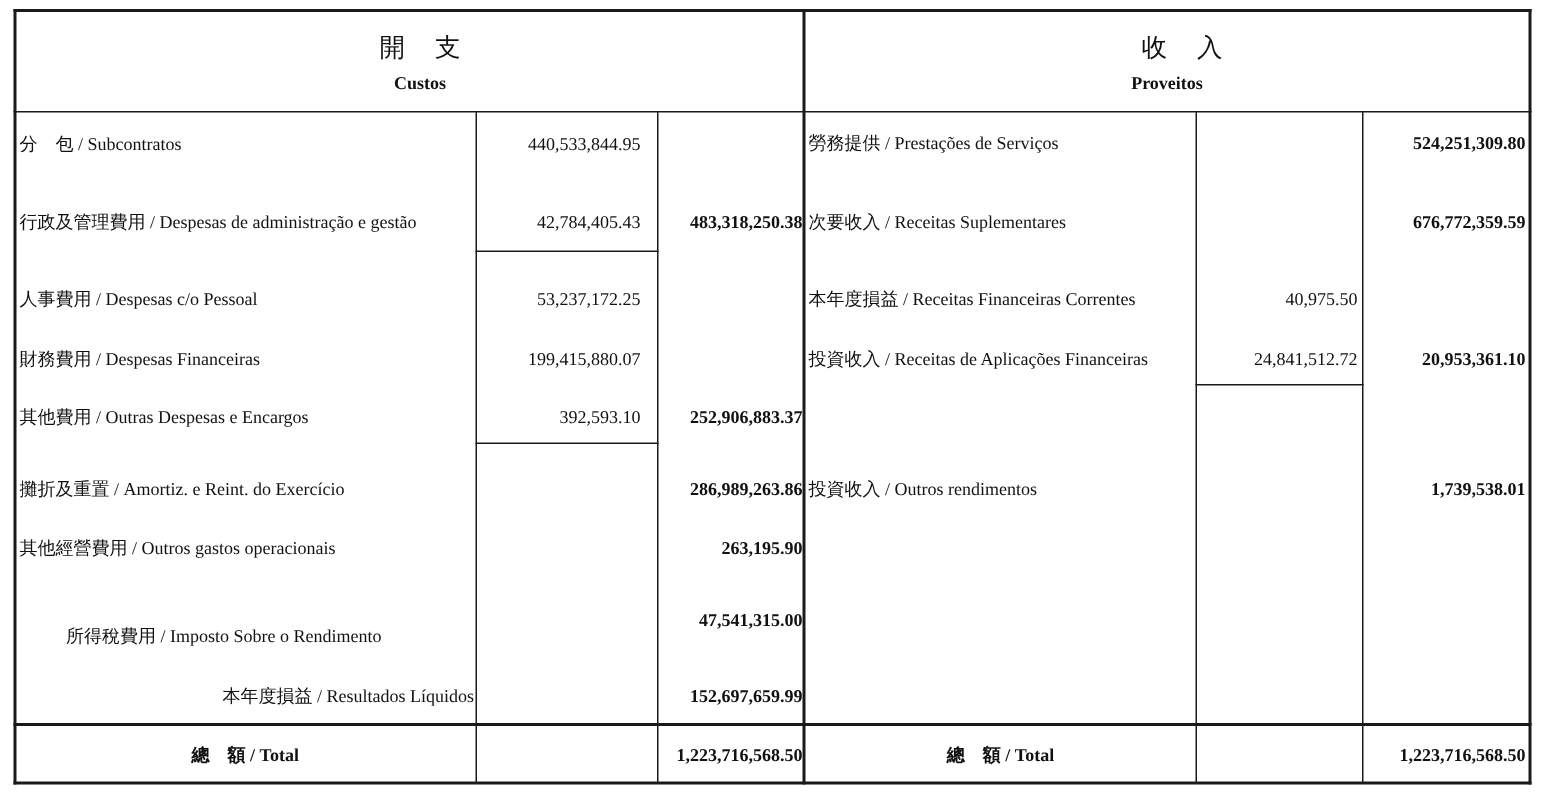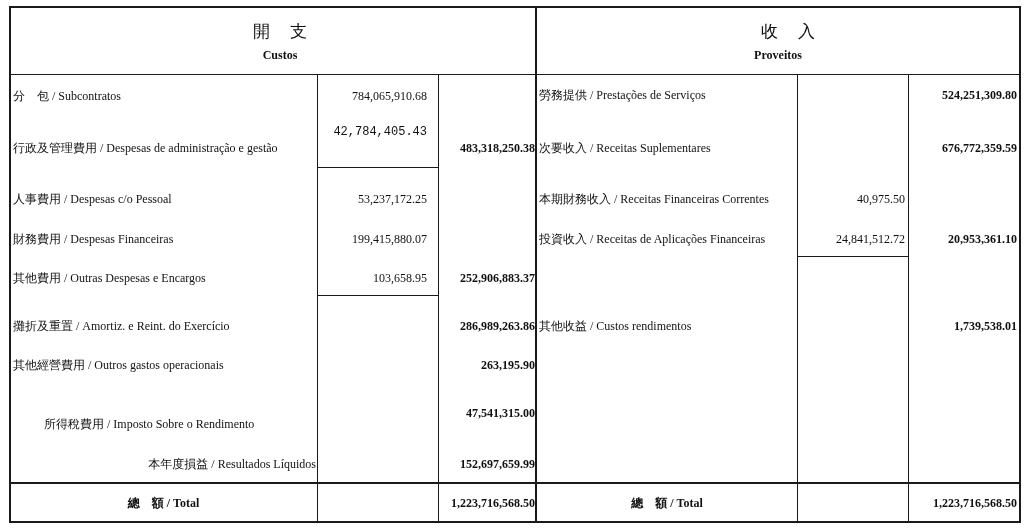--- a/index.html
+++ b/index.html
@@ -38,34 +38,34 @@
 <div class="ln v" style="left:908px; top:74px; height:448px;"></div>
 <div class="ln h" style="left:797px; top:256px; width:112px;"></div>
 
 <div class="hdr-zh" style="left:180px; top:22px; width:180px; padding-left:20px;">開支</div>
 <div class="hdr-pt" style="left:180px; top:46px; width:200px;">Custos</div>
 
 <div class="hdr-zh" style="left:688px; top:22px; width:180px; padding-left:20px;">收入</div>
 <div class="hdr-pt" style="left:678px; top:46px; width:200px;">Proveitos</div>
 
 <div class="txt" style="left:13px; top:89px;">分　包 / Subcontratos</div>
-<div class="txt num" style="left:318px; width:109px; top:89px;">784,065,910.68</div>
+<div class="txt num" style="left:318px; width:109px; top:89px;">440,533,844.95</div>
 
 <div class="txt" style="left:13px; top:141px;">行政及管理費用 / Despesas de administração e gestão</div>
-<div class="txt num" style="left:318px; width:109px; top:125px;font-family:Liberation Mono, monospace;">42,784,405.43</div>
+<div class="txt num" style="left:318px; width:109px; top:141px;">42,784,405.43</div>
 <div class="txt num bold" style="left:439px; width:96px; top:141px;">483,318,250.38</div>
 
 <div class="txt" style="left:13px; top:192px;">人事費用  / Despesas c/o Pessoal</div>
 <div class="txt num" style="left:318px; width:109px; top:192px;">53,237,172.25</div>
 
 <div class="txt" style="left:13px; top:232px;">財務費用  / Despesas Financeiras</div>
 <div class="txt num" style="left:318px; width:109px; top:232px;">199,415,880.07</div>
 
 <div class="txt" style="left:13px; top:271px;">其他費用 / Outras Despesas e Encargos</div>
-<div class="txt num" style="left:318px; width:109px; top:271px;">103,658.95</div>
+<div class="txt num" style="left:318px; width:109px; top:271px;">392,593.10</div>
 <div class="txt num bold" style="left:439px; width:96px; top:271px;">252,906,883.37</div>
 
 <div class="txt" style="left:13px; top:319px;">攤折及重置 / Amortiz. e Reint. do Exercício</div>
 <div class="txt num bold" style="left:439px; width:96px; top:319px;">286,989,263.86</div>
 
 <div class="txt" style="left:13px; top:358px;">其他經營費用 / Outros gastos operacionais</div>
 <div class="txt num bold" style="left:439px; width:96px; top:358px;">263,195.90</div>
 
 <div class="txt" style="left:13px; top:417px;margin-left:31px;">所得稅費用 / Imposto Sobre o Rendimento</div>
 <div class="txt num bold" style="left:439px; width:96px; top:406px;">47,541,315.00</div>
@@ -75,24 +75,24 @@
 
 <div class="txt bold" style="left:10px; width:307px; top:496px; text-align:center;">總　額 / Total</div>
 <div class="txt num bold" style="left:439px; width:96px; top:496px;">1,223,716,568.50</div>
 
 <div class="txt" style="left:539px; top:88px;">勞務提供 / Prestações de Serviços</div>
 <div class="txt num bold" style="left:909px; width:108px; top:88px;">524,251,309.80</div>
 
 <div class="txt" style="left:539px; top:141px;">次要收入 / Receitas Suplementares</div>
 <div class="txt num bold" style="left:909px; width:108px; top:141px;">676,772,359.59</div>
 
-<div class="txt" style="left:539px; top:192px;">本期財務收入 / Receitas Financeiras Correntes</div>
+<div class="txt" style="left:539px; top:192px;">本年度損益 / Receitas Financeiras Correntes</div>
 <div class="txt num" style="left:798px; width:107px; top:192px;">40,975.50</div>
 
 <div class="txt" style="left:539px; top:232px;">投資收入 / Receitas de Aplicações Financeiras</div>
 <div class="txt num" style="left:798px; width:107px; top:232px;">24,841,512.72</div>
 <div class="txt num bold" style="left:909px; width:108px; top:232px;">20,953,361.10</div>
 
-<div class="txt" style="left:539px; top:319px;">其他收益 / Custos rendimentos</div>
+<div class="txt" style="left:539px; top:319px;">投資收入 / Outros rendimentos</div>
 <div class="txt num bold" style="left:909px; width:108px; top:319px;">1,739,538.01</div>
 
 <div class="txt bold" style="left:537px; width:260px; top:496px; text-align:center;">總　額 / Total</div>
 <div class="txt num bold" style="left:909px; width:108px; top:496px;">1,223,716,568.50</div>
 
 </body></html>

